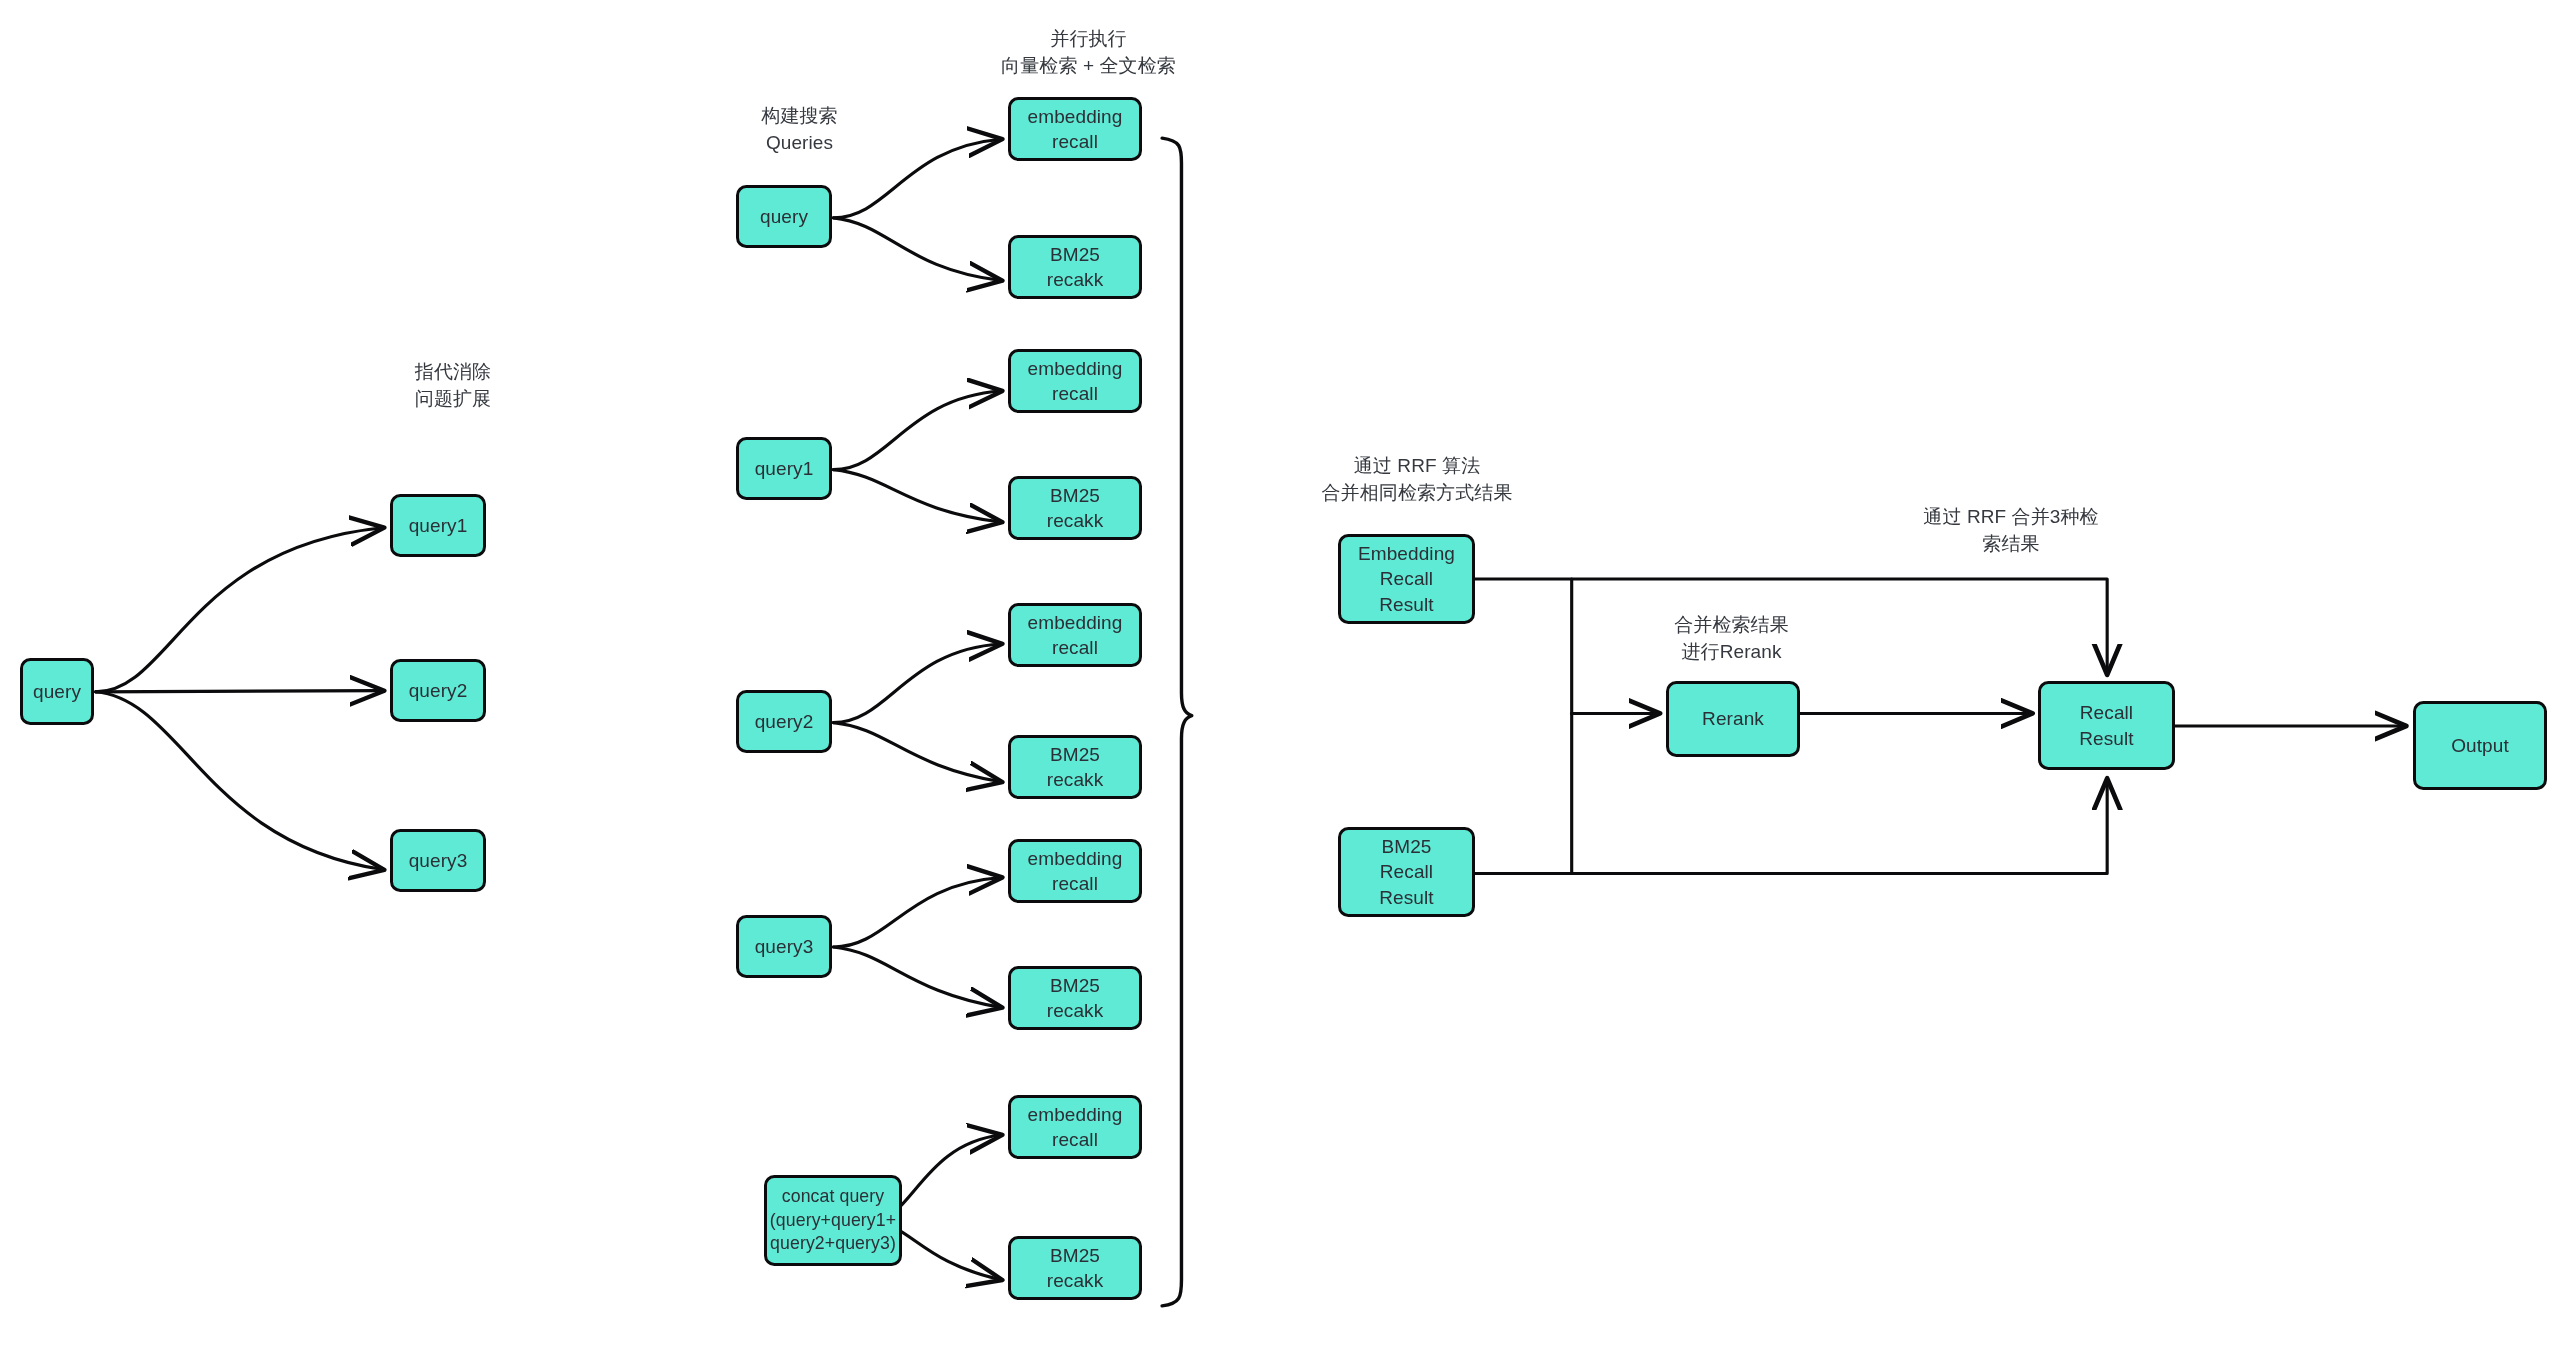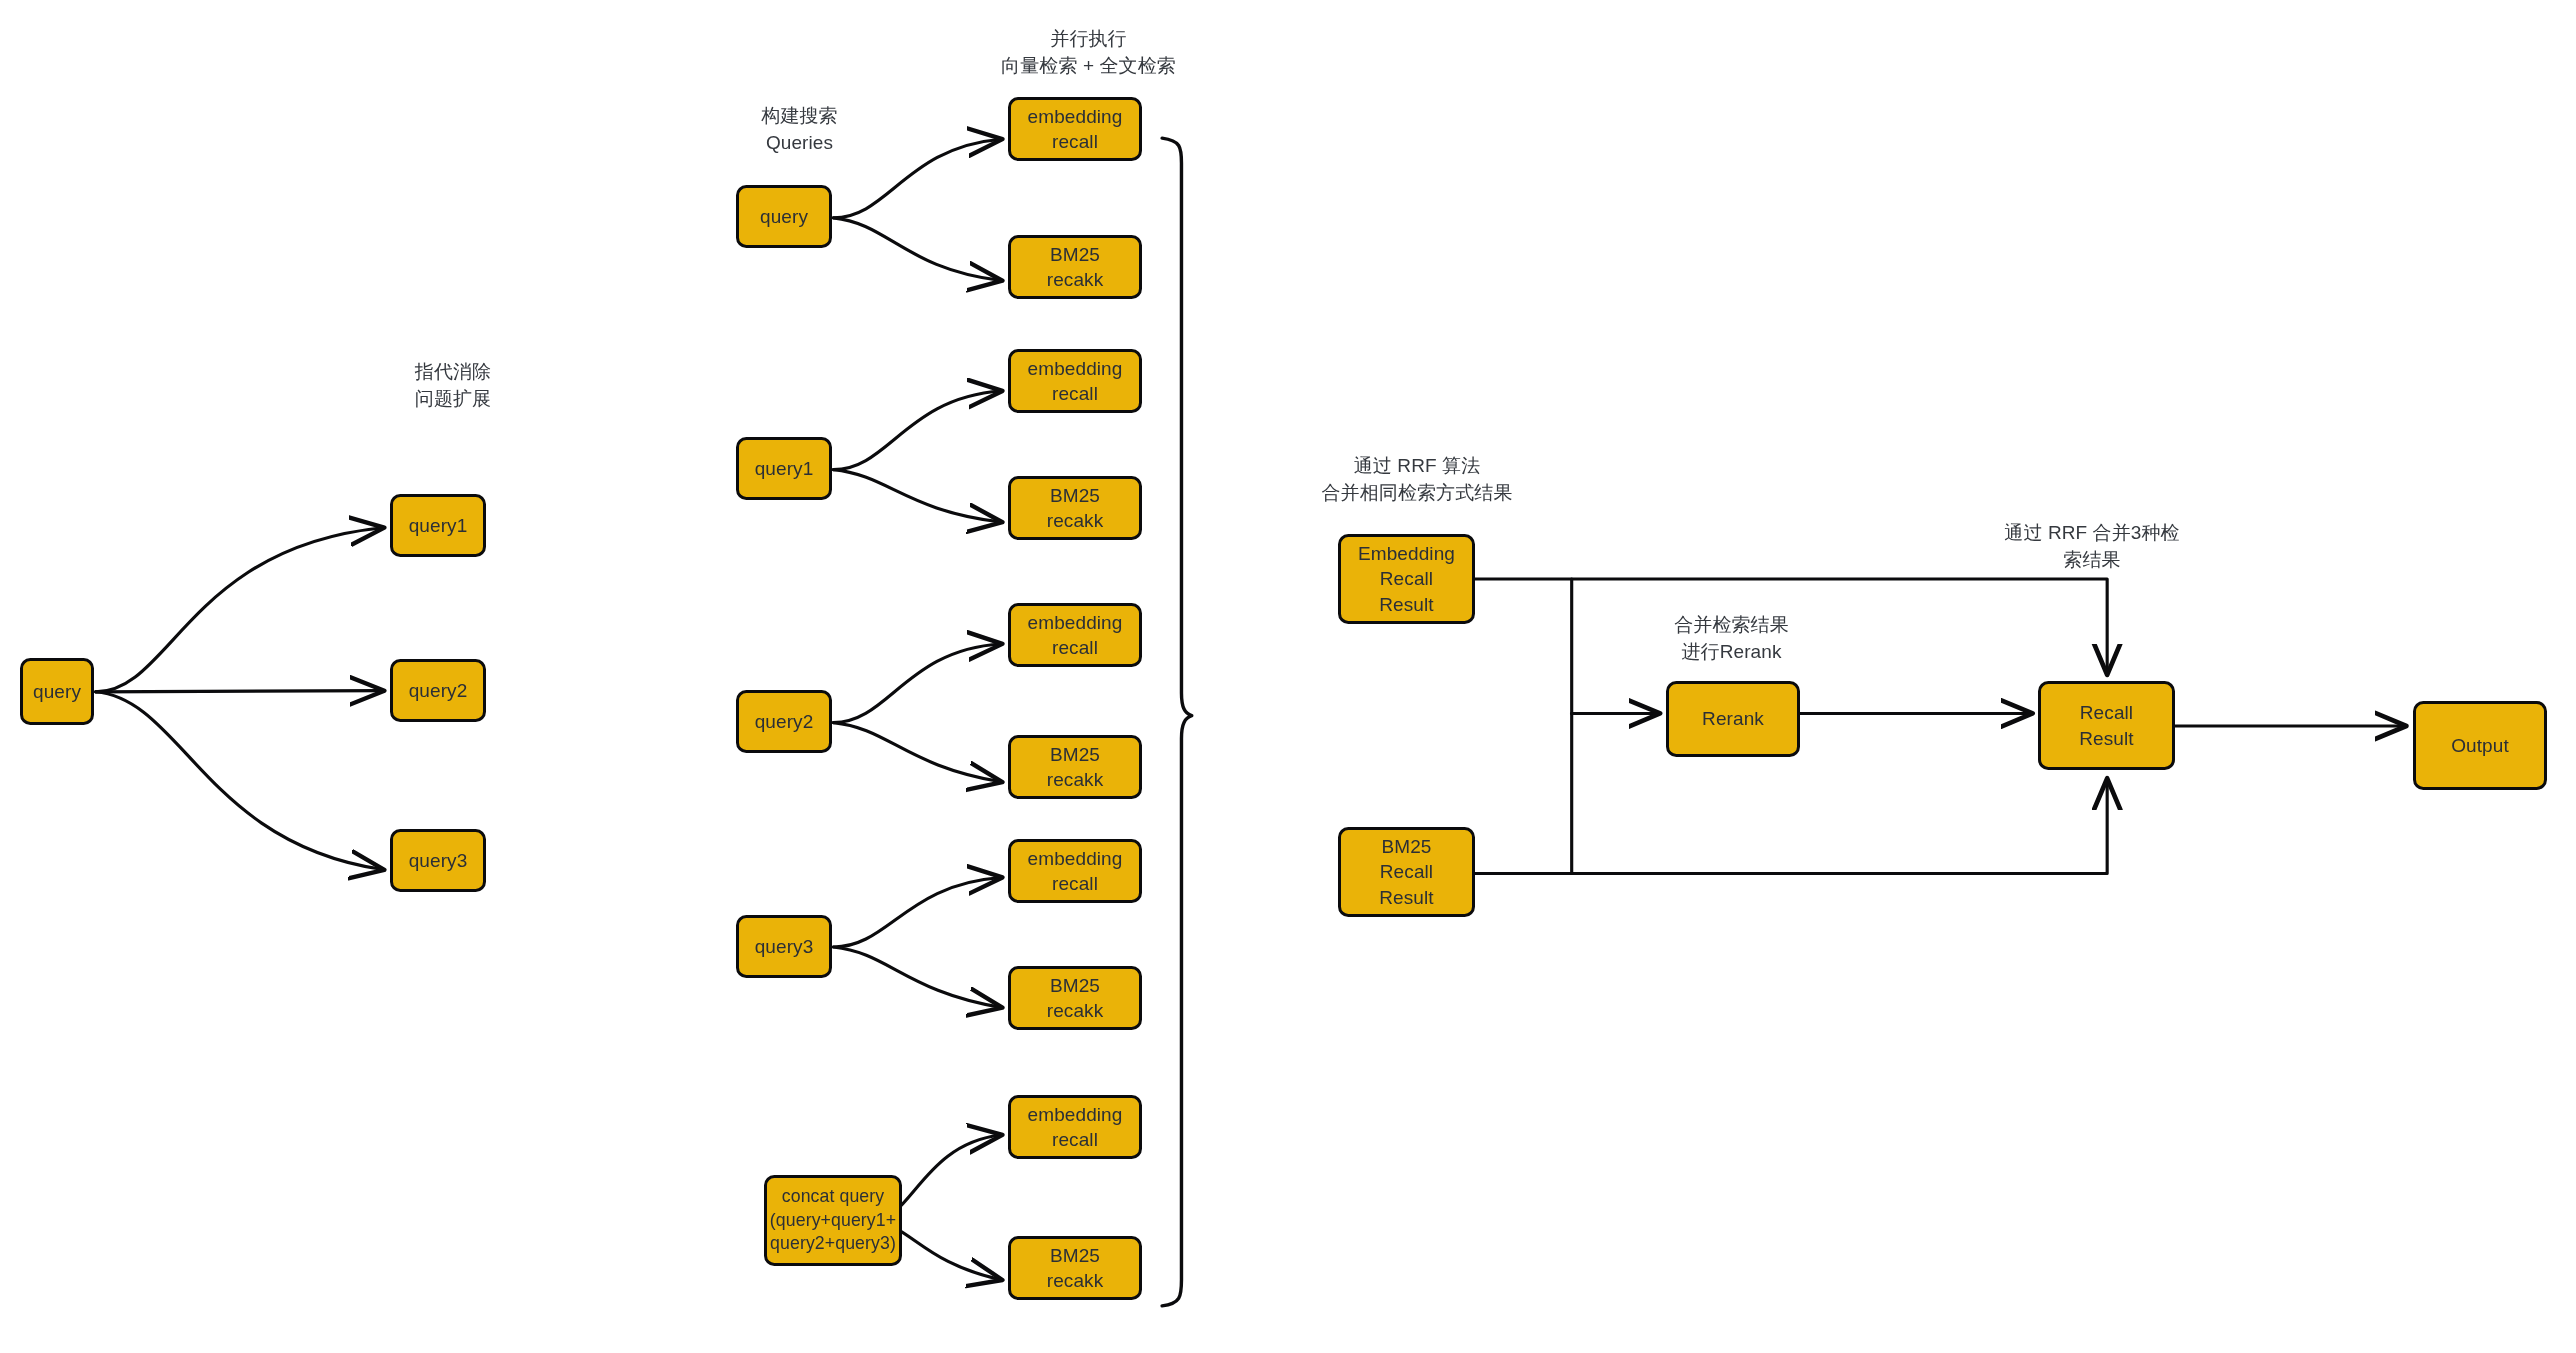--- a/index.html
+++ b/index.html
@@ -2,21 +2,21 @@
 <html style="font-size:9px"><head>
 <meta charset="utf-8">
 <style>
   html,body{margin:0;padding:0;background:#ffffff;}
   body{font-family:"Liberation Sans","DejaVu Sans",sans-serif;}
   #stage{position:relative;width:2576px;height:1354px;background:#ffffff;overflow:hidden;}
   #edges{position:absolute;left:0;top:0;width:2576px;height:1354px;}
   .node{
     position:absolute;
     box-sizing:border-box;
-    background:#eab308;
+    background:#5eead4;
     border:3.4px solid #0b0b0d;
     border-radius:10.3px;
     display:flex;align-items:center;justify-content:center;
     text-align:center;
     color:#2b2f36;
     font-size:19px;
     line-height:1.32;
     white-space:pre-line;
     letter-spacing:0.1px;
   }
@@ -82,21 +82,21 @@
 
   <div class="note" style="left:399px;top:359px;width:108px;">指代消除
 问题扩展</div>
   <div class="note" style="left:734px;top:103px;width:131px;">构建搜索Queries</div>
   <div class="note" style="left:979px;top:26px;width:177px;margin-left:21px;">并行执行
 向量检索 + 全文检索</div>
   <div class="note" style="left:1320px;top:453px;width:194px;text-align:center;">通过 RRF 算法
 合并相同检索方式结果</div>
   <div class="note" style="left:1663px;top:612px;width:137px;">合并检索结果
 进行Rerank</div>
-  <div class="note" style="left:1995px;top:504px;width:194px;margin-top:16px;">通过 RRF 合并3种检索结果</div>
+  <div class="note" style="left:1914px;top:504px;width:194px;">通过 RRF 合并3种检索结果</div>
 
   <div class="node" style="left:20px;top:658px;width:74px;height:67px;">query</div>
   <div class="node" style="left:390px;top:494px;width:96px;height:63px;">query1</div>
   <div class="node" style="left:390px;top:659px;width:96px;height:63px;">query2</div>
   <div class="node" style="left:390px;top:829px;width:96px;height:63px;">query3</div>
 
   <div class="node" style="left:736px;top:185px;width:96px;height:63px;">query</div>
   <div class="node" style="left:736px;top:437px;width:96px;height:63px;">query1</div>
   <div class="node" style="left:736px;top:690px;width:96px;height:63px;">query2</div>
   <div class="node" style="left:736px;top:915px;width:96px;height:63px;">query3</div>

